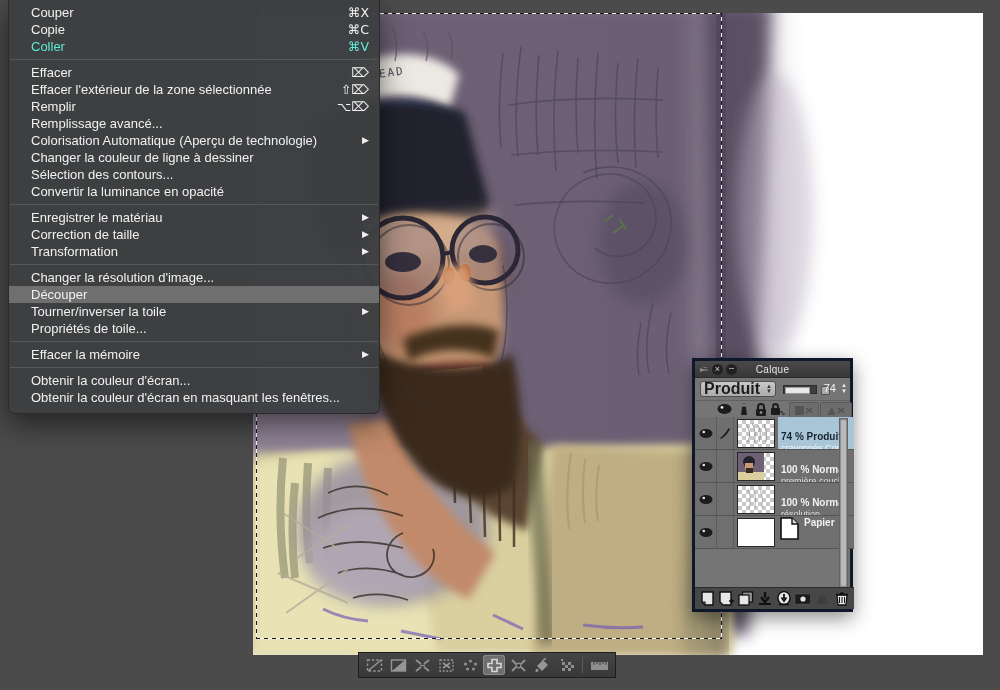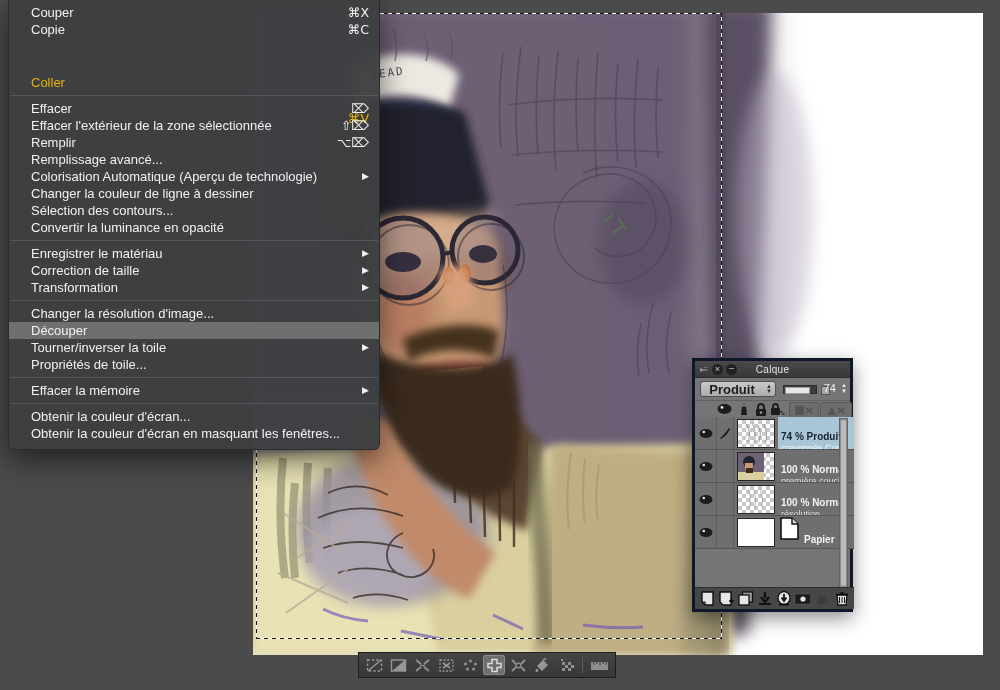--- a/index.html
+++ b/index.html
@@ -14,26 +14,26 @@
   
   .ant{position:absolute;z-index:3;}
   .ant.h{height:1px;background:repeating-linear-gradient(90deg,#1a1a1a 0 4px,#fdfdfd 4px 8px);}
   .ant.v{width:1px;background:repeating-linear-gradient(180deg,#1a1a1a 0 4px,#fdfdfd 4px 8px);}
 
   
   #ctx-menu{position:absolute;left:8px;top:0;width:372px;z-index:20;
     background:rgba(61,63,65,0.97);border:1px solid #2a2b2c;border-top:none;
     border-radius:0 0 6px 6px;box-shadow:0 10px 30px rgba(0,0,0,.55);
     padding:4px 0 7px;box-sizing:border-box;}
-  .mi{height:17px;line-height:17px;display:flex;align-items:flex-start;
+  .mi{height:17px;line-height:17px;display:flex;align-items:flex-end;
       padding:0 10px 0 22px;font-size:13px;color:#f1f1f1;white-space:nowrap;}
   .mi .lbl{flex:1 1 auto;overflow:hidden;}
   .mi .sc{flex:0 0 auto;color:#f1f1f1;text-align:right;
           font-family:"DejaVu Sans","Liberation Sans",sans-serif;font-size:12.5px;}
-  .mi.disabled,.mi.disabled .sc{color:#eab308;margin-top:36px;}
+  .mi.disabled,.mi.disabled .sc{color:#5eead4;}
   .mi.hl{background:#6f6f6f;}
   .mi .arrow{flex:0 0 auto;margin-left:8px;font-size:9px;color:#f1f1f1;}
   .mi .arrow::after{content:"▶";}
   .msep{border-top:1px solid #55575a;margin:4px 1px;height:0;}
 
   
   #layers-panel{position:absolute;left:692px;top:358px;width:161px;height:254px;z-index:10;
     background:#757575;border:3px solid #0f172a;box-sizing:border-box;
     box-shadow:0 6px 18px rgba(0,0,0,.45);font-size:10px;color:#eee;}
   .lp-title{height:16px;background:linear-gradient(#4a4a4a,#383838);display:flex;
@@ -43,21 +43,21 @@
   .pc{width:11px;height:11px;border-radius:50%;background:#222;margin-left:3px;z-index:2;
       color:#cfcfcf;font-size:9px;line-height:11px;text-align:center;}
   .pc.menu{border-radius:2px;background:transparent;color:#9a9a9a;font-size:8px;}
   .pc.menu::after{content:"▸≡";letter-spacing:-1px;}
   .pc.close::after{content:"×";}
   .pc.min::after{content:"–";position:relative;top:-1px;}
 
   .lp-controls{height:22px;position:relative;border-bottom:1px solid #616161;}
   #blend-btn{position:absolute;left:5px;top:3px;width:76px;height:16px;background:linear-gradient(#c9c9c9,#ababab);
     border:1px solid #4f4f4f;border-radius:3px;display:flex;align-items:center;box-sizing:border-box;}
-  #blend-btn .bl{flex:1;text-align:center;color:#1c1c1c;font-size:13px;font-weight:bold;}
+  #blend-btn .bl{flex:1;text-align:center;color:#1c1c1c;font-size:16px;font-weight:bold;}
   #blend-btn .st{width:12px;font-size:6px;line-height:5px;color:#333;text-align:center;}
   #blend-btn .st::before{content:"▲";display:block;}
   #blend-btn .st::after{content:"▼";display:block;}
   #opacity-slider{position:absolute;left:88px;top:7px;width:34px;height:9px;background:#3e3e3e;
     border:1px solid #2c2c2c;box-sizing:border-box;}
   #opacity-slider .handle{position:absolute;left:1px;top:1px;width:23px;height:5px;background:#e8e8e8;border:1px solid #999;}
   #opacity-box{position:absolute;left:126px;top:8px;width:7px;height:7px;background:#a8a8a8;border:1px solid #555;}
   #opacity-val{position:absolute;right:14px;top:4px;color:#f3f3f3;font-size:11px;}
   #opacity-step{position:absolute;right:3px;top:4px;font-size:6px;line-height:6px;color:#ececec;text-align:center;}
   #opacity-step::before{content:"▲";display:block;}
@@ -427,21 +427,21 @@
       <div class="lc-thumb">
           <div class="thumb"></div>
         </div>
       <div class="lc-text" style="position:relative;">
         <span class="paper-ico" style="left:2px;">
           <svg width="19" height="23">
               <path d="M1,1 L12,1 L18,7 L18,22 L1,22 Z" fill="#fff" stroke="#111" stroke-width="1.6"></path>
               <path d="M12,1 L12,7 L18,7" fill="#ddd" stroke="#111" stroke-width="1.4"></path>
             </svg>
         </span>
-        <span class="t1" style="position:absolute;left:26px;bottom:3px;">Papier</span>
+        <span class="t1" style="position:absolute;left:26px;bottom:20px;">Papier</span>
       </div>
     </div>
   </div>
 
   <div id="lp-scroll">
       <div class="thumbbar"></div>
     </div>
 
   <div class="lp-bottom">
     <span class="lpb">

